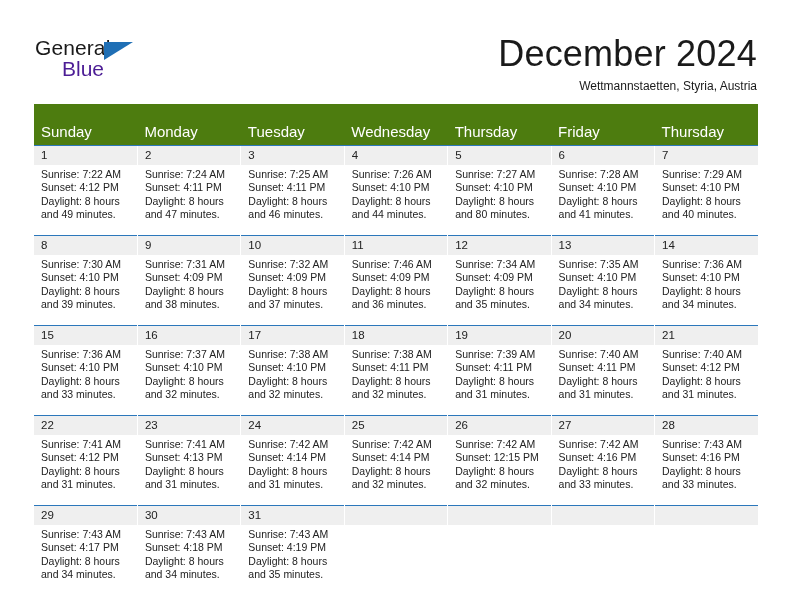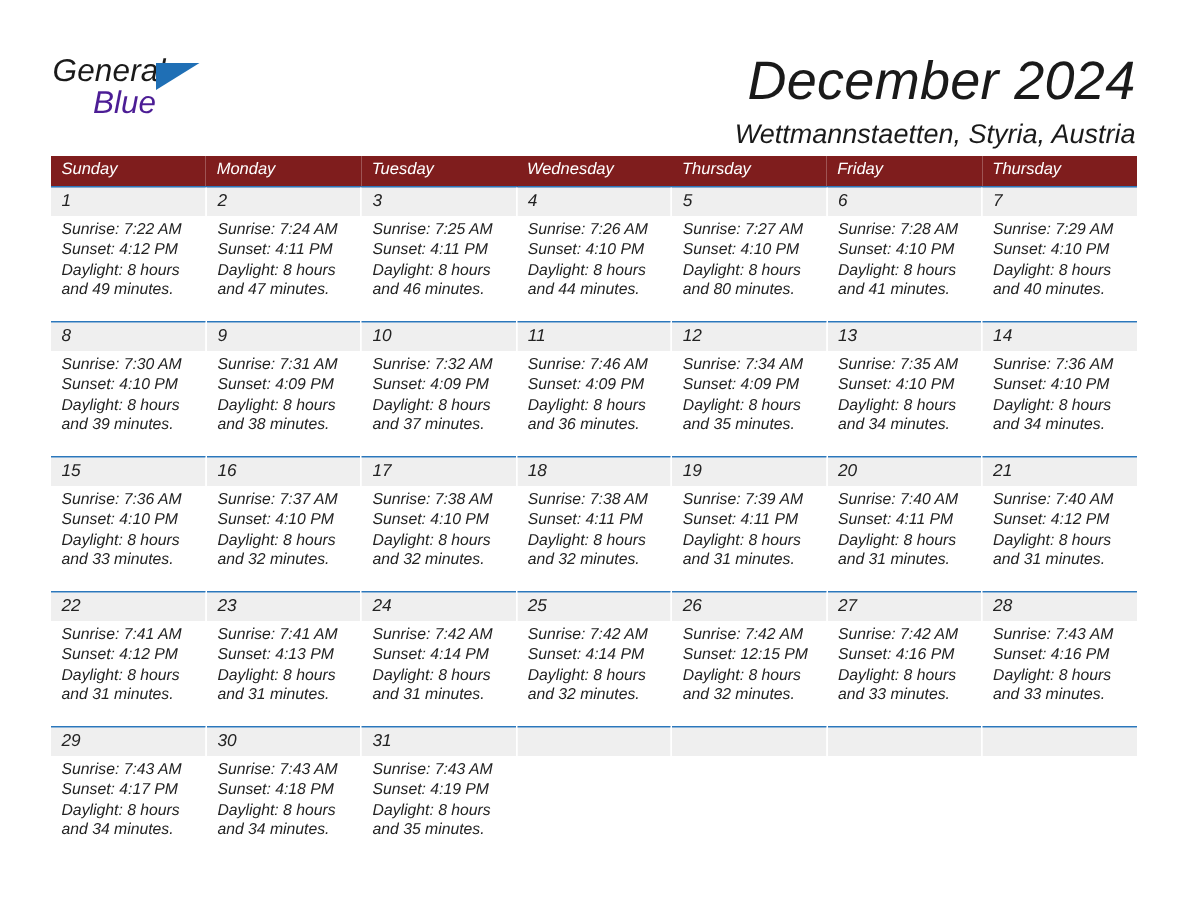--- a/index.html
+++ b/index.html
@@ -12,21 +12,20 @@
     height: 612px;
     font-family: "Liberation Sans", sans-serif;
     color: #222222;
     overflow: hidden;
   }
   .page {
     position: relative;
     width: 648px;
     height: 612px;
     box-sizing: border-box;
-    font-style: italic;
   }
 
   
   .header {
     position: absolute;
     left: 0;
     top: 0;
     width: 792px;
     height: 103px;
   }
@@ -71,47 +70,47 @@
     font-weight: normal;
     color: #1a1a1a;
     text-align: right;
     white-space: nowrap;
     letter-spacing: 0.2px;
   }
   .subtitle {
     position: absolute;
     right: 35px;
     top: 79px;
-    font-size: 18px;
+    font-size: 12px;
     color: #1a1a1a;
     text-align: center;
     white-space: nowrap;
   }
 
   
   .calendar {
     position: absolute;
     left: 34px;
     top: 104px;
     width: 724px;
   }
   table.cal {
     border-collapse: collapse;
     table-layout: fixed;
     width: 724px;
   }
   table.cal col { width: 103.43px; }
 
   thead th {
-    background: #7f1d1d;
+    background: #4d7c0f;
     color: #ffffff;
-    font-size: 11px;
+    font-size: 15px;
     font-weight: normal;
     text-align: left;
-    padding: 3px 0 5px 7px;
+    padding: 19px 0 5px 7px;
     height: 19px;
     box-sizing: border-box;
     border: none;
   }
 
   tbody td {
     vertical-align: top;
     padding: 0;
     border-top: 1.5px solid #2b77bb;
     border-left: 1px solid #ffffff;

